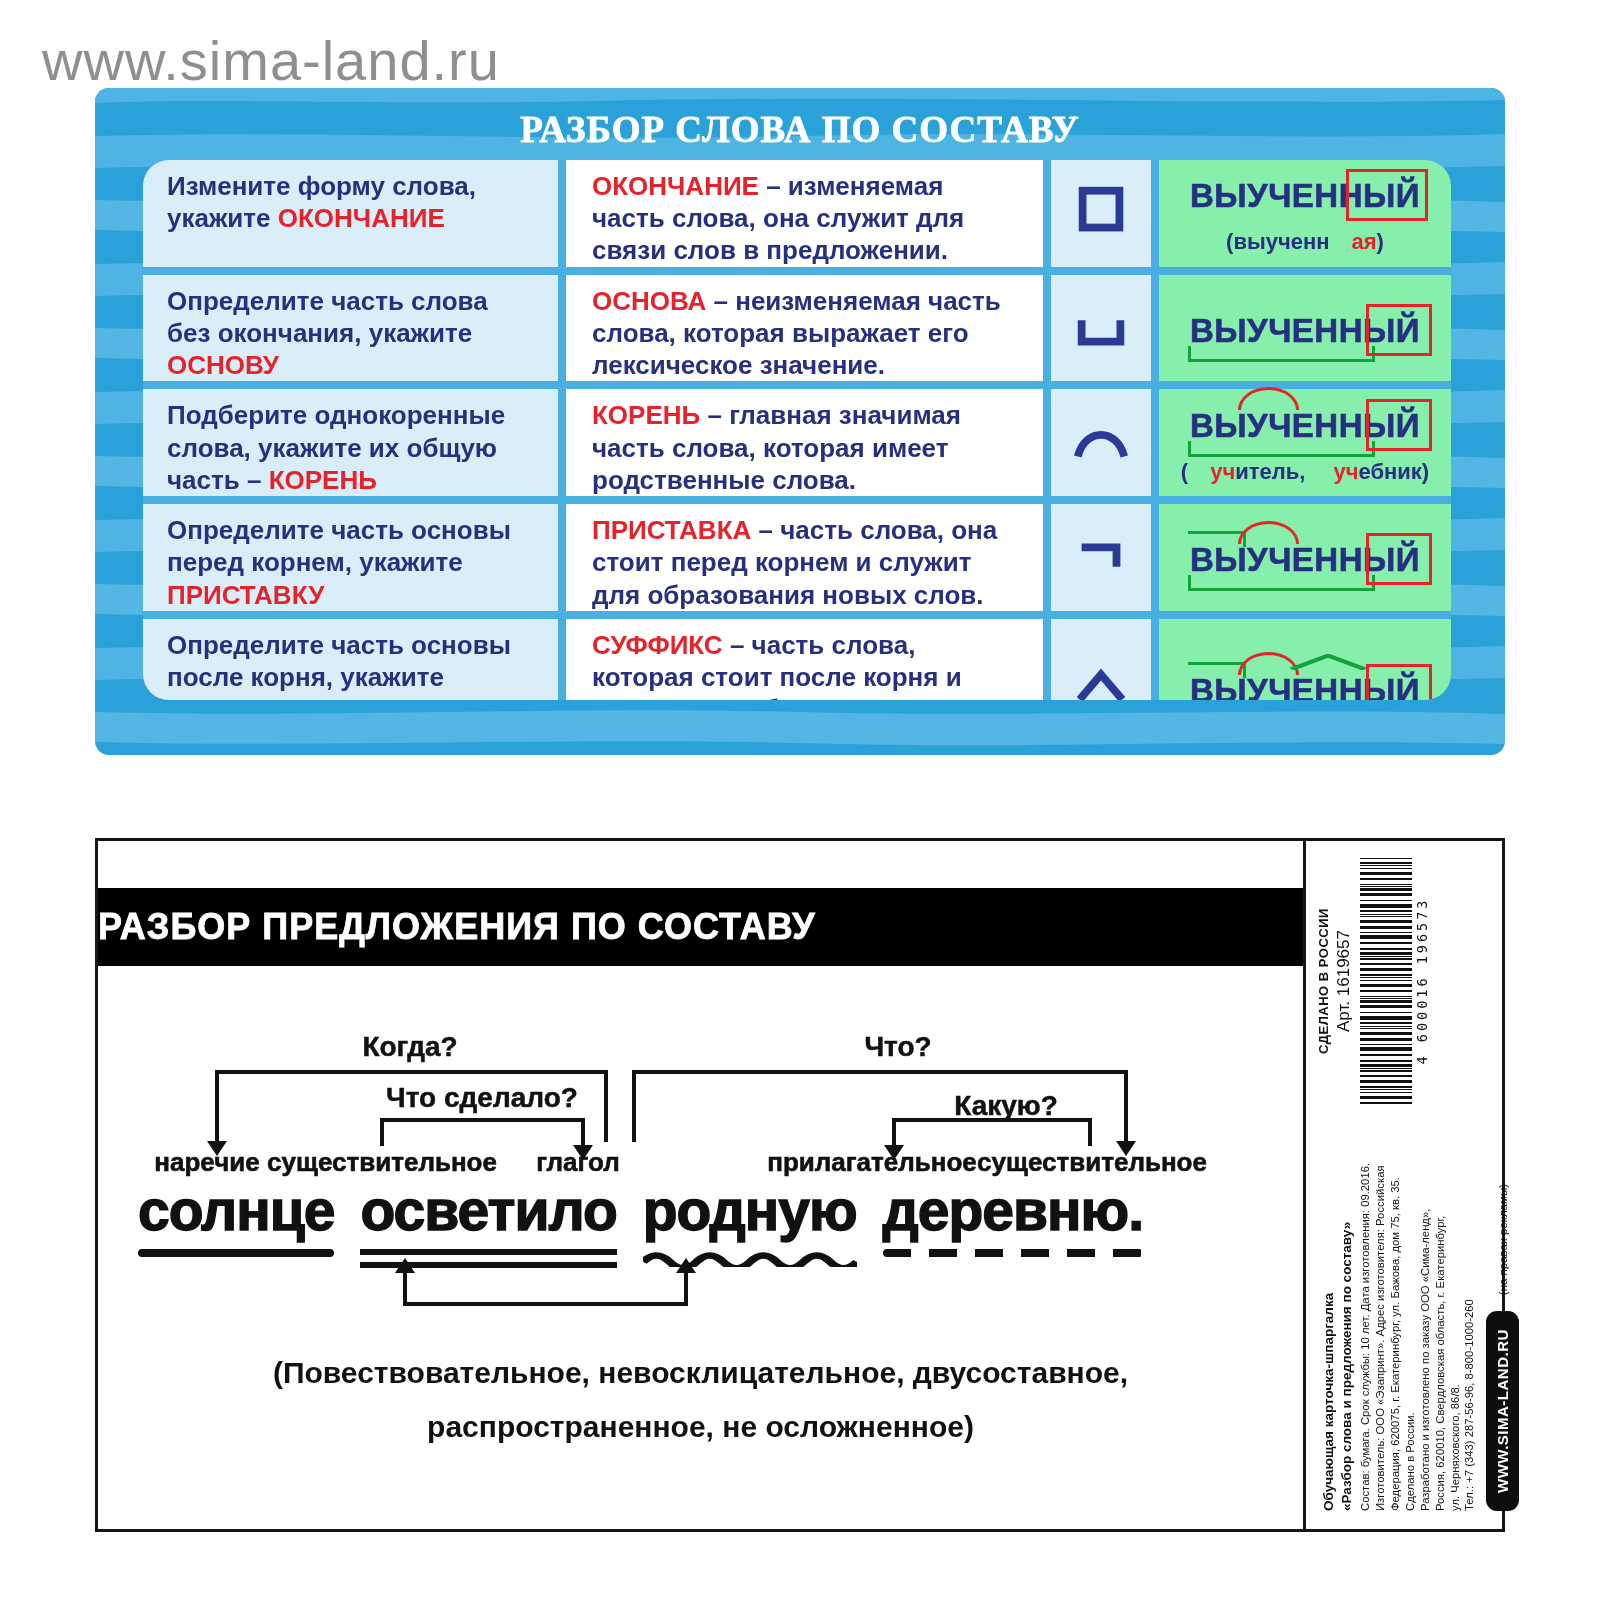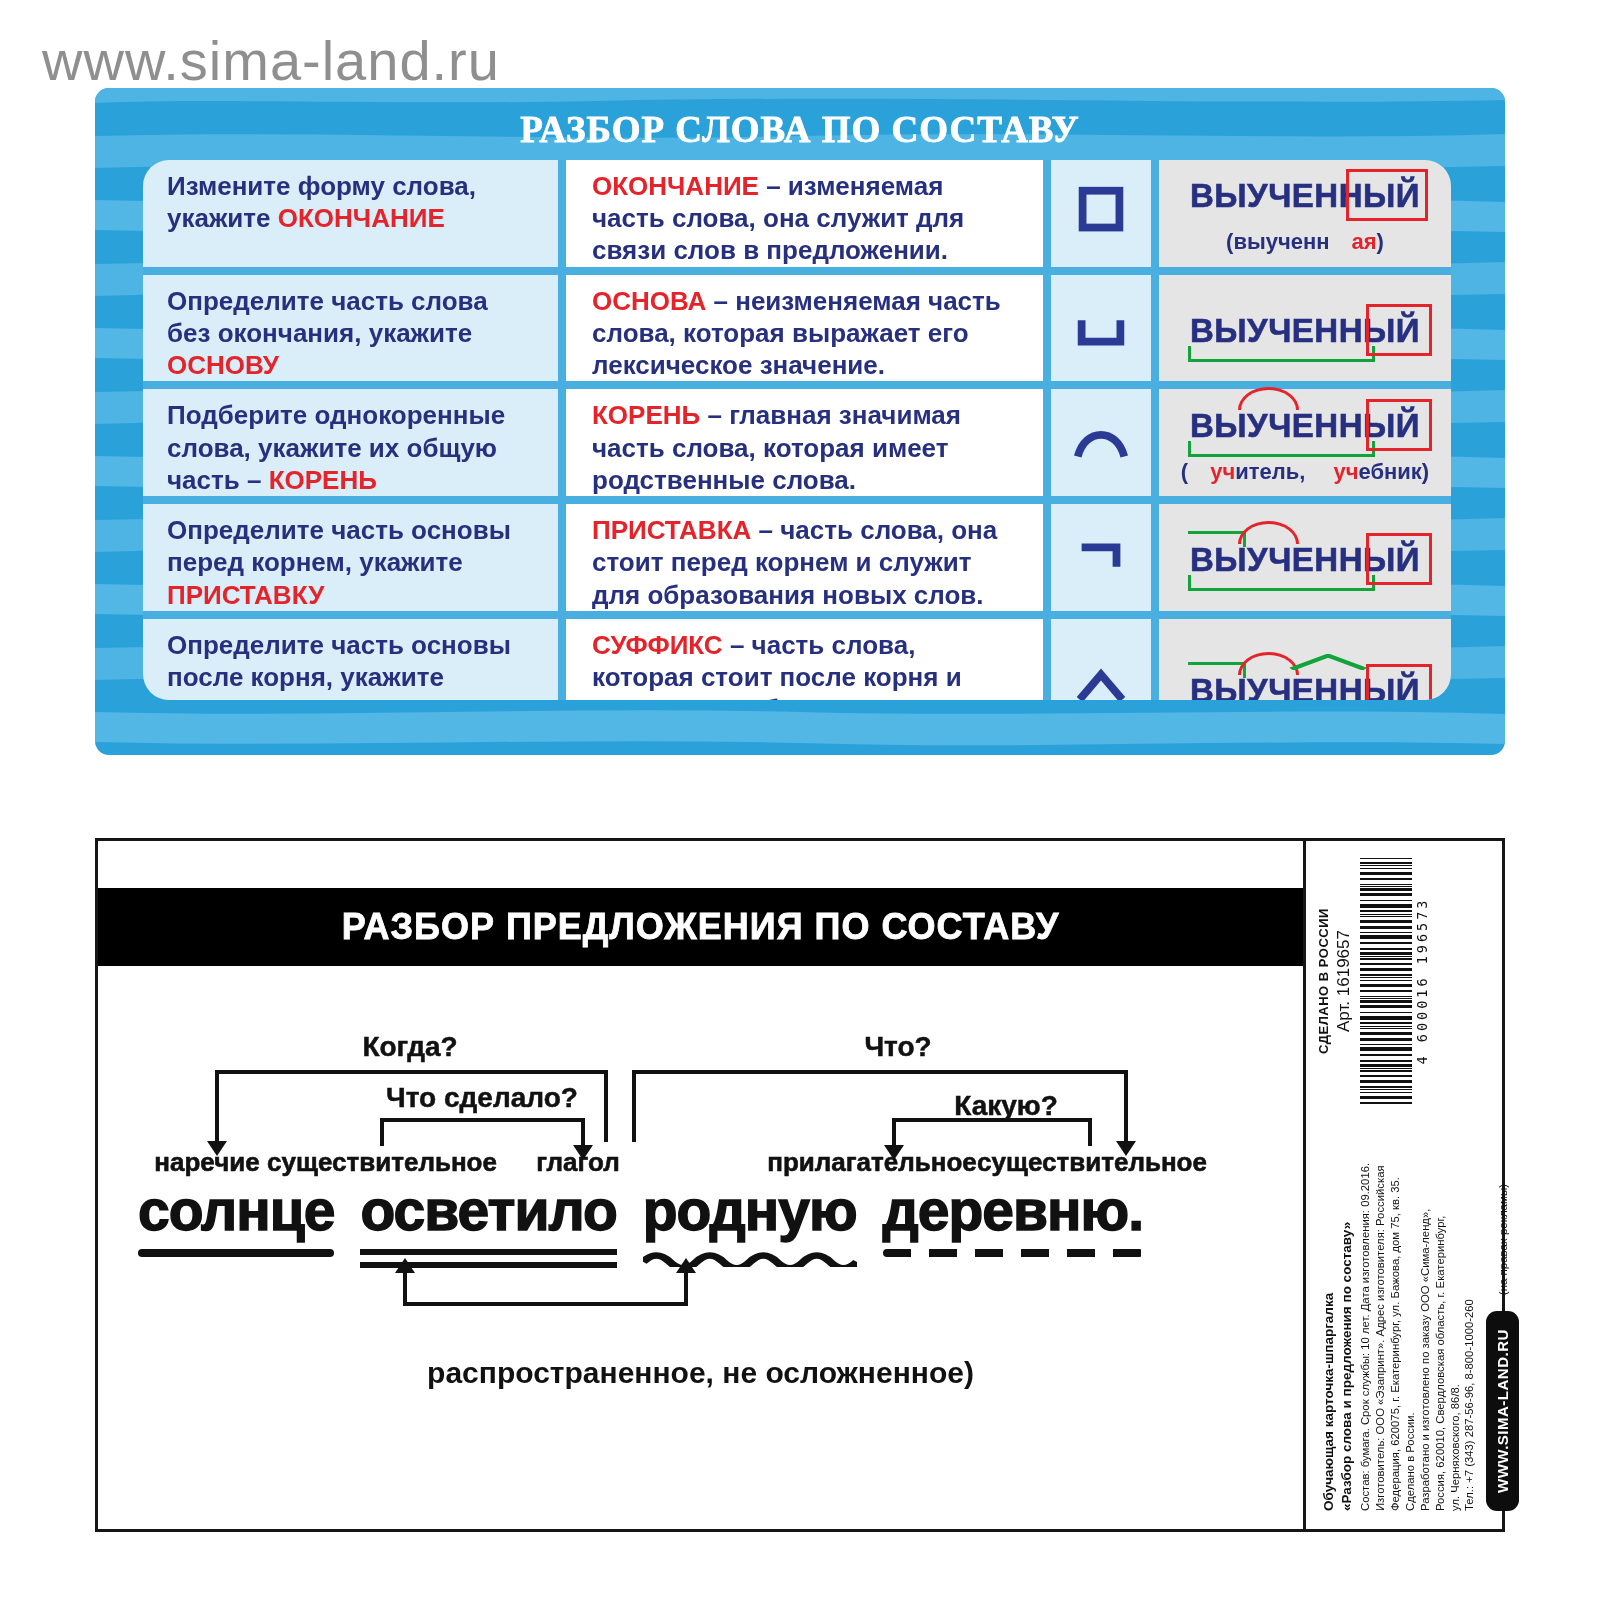--- a/index.html
+++ b/index.html
@@ -9,42 +9,42 @@
   
   .cardA{position:absolute;left:95px;top:88px;width:1410px;height:667px;border-radius:14px;overflow:hidden;}
   .cardA svg.waves{position:absolute;left:0;top:0;width:100%;height:100%;}
   .cardA-title{position:absolute;left:0;top:20px;width:100%;text-align:center;color:#fff;font-size:37px;font-weight:bold;letter-spacing:1px;font-family:Liberation Serif, serif;-webkit-text-stroke:0.8px #fff;}
   .wtable{position:absolute;left:48px;top:72px;width:1308px;height:540px;display:grid;
     grid-template-columns:415px 477px 100px 292px;grid-template-rows:repeat(5,1fr);gap:8px;
     background:#49aee0;border-radius:26px;overflow:hidden;}
   .c1{background:#d9eef9;}
   .c2{background:#ffffff;}
   .c3{background:#d9eef9;display:flex;align-items:center;justify-content:center;}
-  .c4{background:#e5e5e5;display:flex;flex-direction:column;align-items:center;justify-content:center;}
+  .c4{background:#86efac;display:flex;flex-direction:column;align-items:center;justify-content:center;}
   .instr{font-size:26px;font-weight:bold;color:#27307e;padding:10px 24px 0 24px;line-height:1.24;}
   .instr .kw{color:#e4232b;}
   .def{font-size:26px;font-weight:bold;color:#27307e;padding:10px 22px 0 26px;line-height:1.24;}
   .def .term{color:#e4232b;}
   .sym{width:62px;height:62px;}
   .sym path,.sym rect{fill:none;stroke:#2b3a94;stroke-width:8;}
 
   
   .aw{position:relative;display:inline-block;margin-top:6px;}
   .wt{position:relative;display:inline-block;font-size:33px;font-weight:bold;color:#273080;letter-spacing:0.5px;-webkit-text-stroke:0.6px #273080;}
   .d-end{position:absolute;left:76.5%;width:26%;top:-8px;bottom:-6px;border:3px solid #e4232b;}
   .d-base{position:absolute;left:-1%;width:79%;bottom:-12px;height:13px;border-left:3px solid #12a43b;border-right:3px solid #12a43b;border-bottom:3px solid #12a43b;}
   .d-root{position:absolute;left:21%;width:24%;top:-20px;height:20px;border:3px solid #e4232b;border-bottom:none;border-radius:50% 50% 0 0/100% 100% 0 0;}
   .d-pre{position:absolute;left:-1%;width:24%;top:-10px;height:13px;border-top:3px solid #12a43b;border-right:3px solid #12a43b;}
   .d-suf{position:absolute;left:43%;width:34%;top:-18px;height:16px;}
   .note{font-size:22px;font-weight:bold;color:#27307e;margin-top:14px;}
   .note .r{color:#e4232b;padding-left:22px;}
 
   
   .cardB{position:absolute;left:95px;top:838px;width:1410px;height:694px;border:3px solid #161616;background:#fff;box-sizing:border-box;}
-  .band{position:absolute;left:0;top:47px;height:78px;width:1205px;background:#000;display:flex;align-items:center;justify-content:center;}
+  .band{position:absolute;left:0;top:47px;height:78px;width:1205px;background:#000;display:flex;align-items:center;}
   .band-title{color:#fff;font-size:36px;font-weight:bold;letter-spacing:1px;-webkit-text-stroke:0.8px #fff;white-space:nowrap;}
   .q{position:absolute;transform:translateX(-50%);font-size:28px;font-weight:bold;color:#111;-webkit-text-stroke:0.5px #111;white-space:nowrap;}
   .br{position:absolute;border-top:4px solid #111;border-left:4px solid #111;border-right:4px solid #111;box-sizing:border-box;}
   .br-b{position:absolute;border-bottom:4px solid #111;border-left:4px solid #111;border-right:4px solid #111;box-sizing:border-box;}
   .arr-d{position:absolute;bottom:-14px;width:0;height:0;border-left:10px solid transparent;border-right:10px solid transparent;border-top:15px solid #111;}
   .arr-u{position:absolute;top:-14px;width:0;height:0;border-left:10px solid transparent;border-right:10px solid transparent;border-bottom:15px solid #111;}
   .al{left:-12px;} .ar{right:-12px;}
   .pos{position:absolute;transform:translateX(-50%);font-size:26px;font-weight:bold;color:#111;-webkit-text-stroke:0.6px #111;white-space:nowrap;top:306px;}
   .sentence{position:absolute;left:40px;top:336px;display:flex;gap:26px;}
   .sw{display:flex;flex-direction:column;}
@@ -236,20 +236,21 @@
       <div class="ul u-dashed"></div>
     </div>
   </div>
 
   <div class="br-b" style="left:305px;top:431px;width:285px;height:34px;">
     <div class="arr-u al"></div>
     <div class="arr-u ar"></div>
   </div>
 
   <div class="chars">
+    <div>(Повествовательное, невосклицательное, двусоставное,</div>
     <div>распространенное, не осложненное)</div>
   </div>
 
   <div class="side">
     <div class="side-rot">
       <div class="side-info">
         <div class="si-title">Обучающая карточка-шпаргалка</div>
         <div class="si-title">«Разбор слова и предложения по составу»</div>
         <div class="si-lines">
           <div>Состав: бумага. Срок службы: 10 лет. Дата изготовления: 09.2016.</div>

